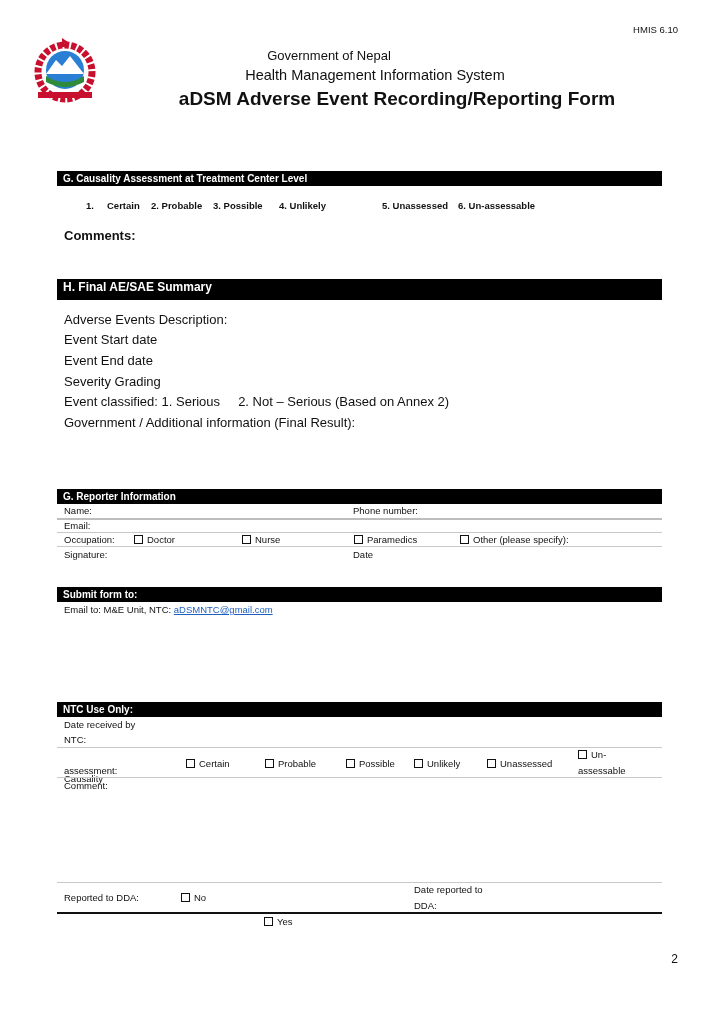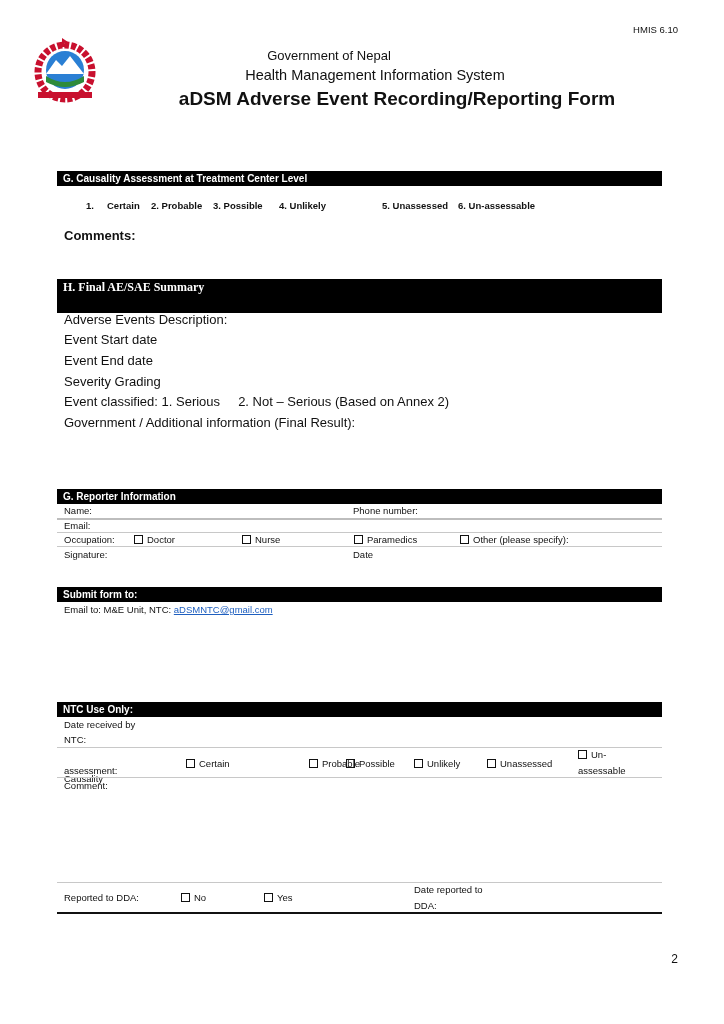--- a/index.html
+++ b/index.html
@@ -7,21 +7,21 @@
          font-family:"Liberation Sans", sans-serif; color:#111; font-size:9.5px; }
   .abs { position:absolute; }
   .hmis { right:46px; top:24px; font-weight:normal; font-size:9.5px; }
   .logo { left:26px; top:36px; width:78px; height:68px; }
   .t1 { left:0; width:588px; text-align:center; top:48px; font-size:13px; padding-left:70px; box-sizing:border-box; }
   .t2 { left:0; width:680px; text-align:center; top:67px; font-size:14.5px; padding-left:70px; box-sizing:border-box; }
   .t3 { left:0; width:724px; text-align:center; top:88px; font-size:19px; font-weight:bold; padding-left:70px; box-sizing:border-box; }
   .bar { position:absolute; left:57px; width:605px; background:#000; color:#fff; font-weight:bold;
          box-sizing:border-box; padding-left:6px; }
   .bar.sm { height:15px; line-height:15px; font-size:10px; }
-  .bar.lg { height:34px; line-height:17px; font-size:12px;font-family:Liberation Serif, serif; }
+  .bar.lg { height:21px; line-height:17px; font-size:12px; }
   .opt { position:absolute; top:200px; font-weight:bold; font-size:9.5px; }
   .lbl { position:absolute; left:64px; font-size:13px; }
   .hr { position:absolute; left:57px; width:605px; height:1px; background:#c8c8c8; }
   .cb { display:inline-block; width:7px; height:7px; border:1.2px solid #111; vertical-align:-1px; margin-right:4px; }
   .cell { position:absolute; font-size:9.5px; }
   a.link { color:#1f5fbf; text-decoration:underline; }
   .pagenum { right:46px; top:952px; font-size:12px; }
 </style>
 </head>
 <body>
@@ -79,30 +79,30 @@
 <div class="bar sm" style="top:587px;">Submit form to:</div>
 <div class="cell" style="left:64px;top:604px;"><span>Email to: M&amp;E Unit, NTC: </span><a class="link">aDSMNTC@gmail.com</a></div>
 
 <div class="bar sm" style="top:702px;">NTC Use Only:</div>
 <div class="cell" style="left:64px;top:719px;">Date received by</div>
 <div class="cell" style="left:64px;top:734px;">NTC:</div>
 <div class="hr" style="top:747px;"></div>
 <div class="cell" style="left:64px;top:750px;margin-top:23px;">Causality</div>
 <div class="cell" style="left:64px;top:765px;">assessment:</div>
 <div class="cell" style="left:186px;top:758px;"><span class="cb"></span><span>Certain</span></div>
-<div class="cell" style="left:265px;top:758px;margin-left:44px;"><span class="cb"></span><span>Probable</span></div>
+<div class="cell" style="left:265px;top:758px;"><span class="cb"></span><span>Probable</span></div>
 <div class="cell" style="left:346px;top:758px;"><span class="cb"></span><span>Possible</span></div>
 <div class="cell" style="left:414px;top:758px;"><span class="cb"></span><span>Unlikely</span></div>
 <div class="cell" style="left:487px;top:758px;"><span class="cb"></span><span>Unassessed</span></div>
 <div class="cell" style="left:578px;top:749px;"><span class="cb"></span><span>Un-</span></div>
 <div class="cell" style="left:578px;top:765px;">assessable</div>
 <div class="hr" style="top:777px;"></div>
 <div class="cell" style="left:64px;top:780px;">Comment:</div>
 
 <div class="hr" style="top:882px;"></div>
 <div class="cell" style="left:64px;top:892px;">Reported to DDA:</div>
 <div class="cell" style="left:181px;top:892px;"><span class="cb"></span><span>No</span></div>
-<div class="cell" style="left:264px;top:892px;"><span class="cb"></span><span>Yes</span></div>
+<div class="cell" style="left:264px;top:916px;"><span class="cb"></span><span>Yes</span></div>
 <div class="cell" style="left:414px;top:884px;">Date reported to</div>
 <div class="cell" style="left:414px;top:900px;">DDA:</div>
 <div class="hr" style="top:912px;height:2px;background:#111;"></div>
 
 <div class="abs pagenum">2</div>
 
 </body></html>

